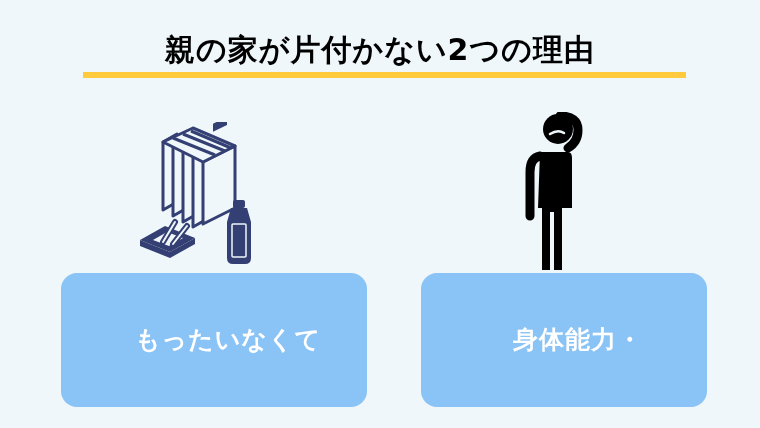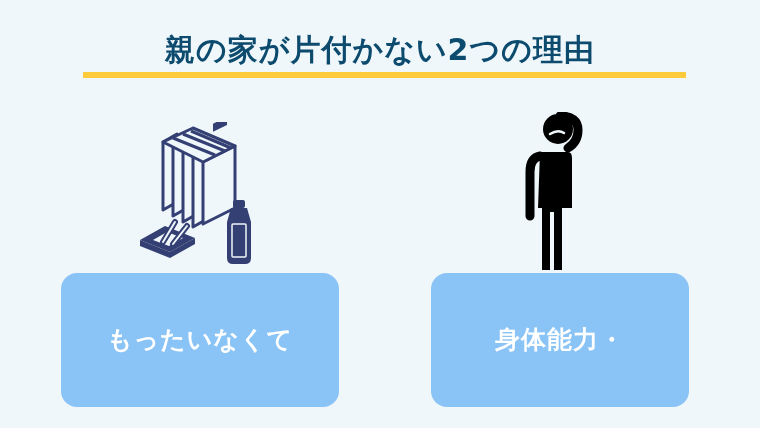--- a/index.html
+++ b/index.html
@@ -5,35 +5,35 @@
     html, body { margin: 0; padding: 0; }
     body {
       width: 760px; height: 428px; overflow: hidden;
       background: #eff7fb;
       font-family: "DejaVu Sans", "Liberation Sans", sans-serif;
       position: relative;
     }
     .title {
       position: absolute; left: 0; width: 760px; top: 30px;
       text-align: center; font-size: 30px; font-weight: bold;
-      color: #0c4a6e; letter-spacing: 1px; line-height: 40px;
+      color: #000000; letter-spacing: 1px; line-height: 40px;
     }
     .underline {
       position: absolute; left: 83px; top: 72px; width: 603px; height: 6px;
       background: #ffcb3d;
     }
     .icon { position: absolute; }
     .card {
       position: absolute; top: 273px; height: 134px;
       background: #8ac3f5; border-radius: 16px;
       display: flex; flex-direction: column; align-items: center; justify-content: center;
-      color: #fff; font-weight: bold; font-size: 25px; line-height: 44px;
+      color: #fff; font-weight: bold; font-size: 25px; line-height: 44px; padding-left: 28px;
     }
     .card-left { left: 61px; width: 278px; }
-    .card-right { left: 431px; width: 258px; }
+    .card-right { left: 421px; width: 258px; }
     .card-line { white-space: nowrap; letter-spacing: 1px; }
   </style>
 </head>
 <body>
 
 <div class="title">親の家が片付かない2つの理由</div>
 <div class="underline"></div>
 
 <svg class="icon" style="left:135px; top:122px;" width="120" height="145" viewBox="0 0 120 145">
   <g fill="none" stroke="#343f73" stroke-width="3" stroke-linejoin="round">

